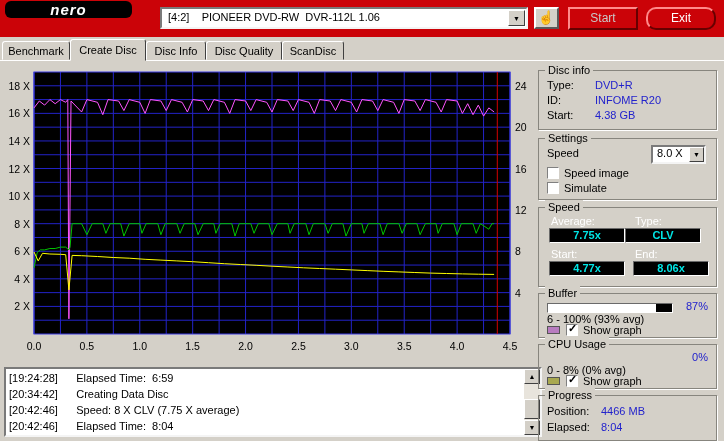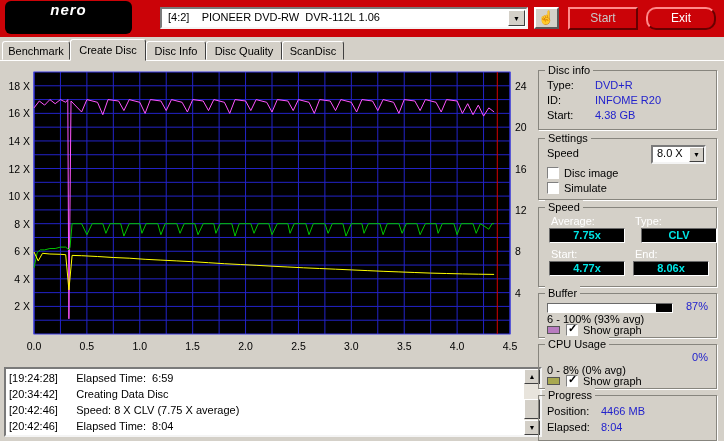--- a/index.html
+++ b/index.html
@@ -9,21 +9,21 @@
     font-size: 11px;
     background: #d4d0c8;
     color: #000;
     position: relative;
     overflow: hidden;
   }
   .abs { position: absolute; }
 
   
   .header { left:0; top:0; width:724px; height:37px; background:#cb0308; }
-  .logo-nero { left:5px; top:1px; width:127px; height:33px; background:#000;
+  .logo-nero { left:5px; top:1px; width:127px; height:17px; background:#000;
     border-radius:6px; color:#fff; text-align:center; font-weight:bold;
     font-style:italic; font-size:15px; line-height:18px; letter-spacing:1px; }
   .logo-speed { left:5px; top:20px; width:127px; text-align:center;
     font-weight:bold; font-style:italic; font-size:12.5px; color:#000; }
   .drive-combo { left:160px; top:7px; width:368px; height:22px; background:#fff;
     border:2px solid; border-color:#7a7a7a #f4f4f4 #f4f4f4 #7a7a7a; }
   .drive-combo-text { left:6px; top:2px; white-space:pre; }
   .combo-arrow { right:1px; top:1px; width:17px; height:16px; background:#d4d0c8;
     border:1px solid; border-color:#fff #404040 #404040 #fff;
     text-align:center; font-size:7px; line-height:15px; }
@@ -231,33 +231,33 @@
 </div>
 
 <div class="abs group g-settings">
   <span class="group-title">Settings</span>
   <span class="lbl" style="top:8px;">Speed</span>
   <div class="speed-select">
     <span class="speed-select-text">8.0 X</span>
     <span class="mini-arrow">▼</span>
   </div>
   <div class="abs" style="left:8px; top:28px;">
-    <span class="checkbox"><span class="check"></span></span><span class="cb-label">Disc image</span>
+    <span class="checkbox"><span class="check"></span></span><span class="cb-label">Speed image</span>
   </div>
   <div class="abs" style="left:8px; top:43px;">
     <span class="checkbox"><span class="check"></span></span><span class="cb-label">Simulate</span>
   </div>
 </div>
 
 <div class="abs group g-speed">
   <span class="group-title">Speed</span>
   <span class="sp-lbl" style="left:12px; top:7px;">Average:</span>
   <span class="sp-lbl" style="left:96px; top:7px;">Type:</span>
   <div class="sp-box" style="left:10px; top:20px;">7.75x</div>
-  <div class="sp-box" style="left:102px; top:20px;">CLV</div>
+  <div class="sp-box" style="left:86px; top:20px;">CLV</div>
   <span class="sp-lbl" style="left:12px; top:40px;">Start:</span>
   <span class="sp-lbl" style="left:96px; top:40px;">End:</span>
   <div class="sp-box" style="left:10px; top:53px;">4.77x</div>
   <div class="sp-box" style="left:94px; top:53px;">8.06x</div>
 </div>
 
 <div class="abs group g-buffer">
   <span class="group-title">Buffer</span>
   <div class="abs buf-bar">
     <div class="buf-fill" style="width: 87%;"></div>

